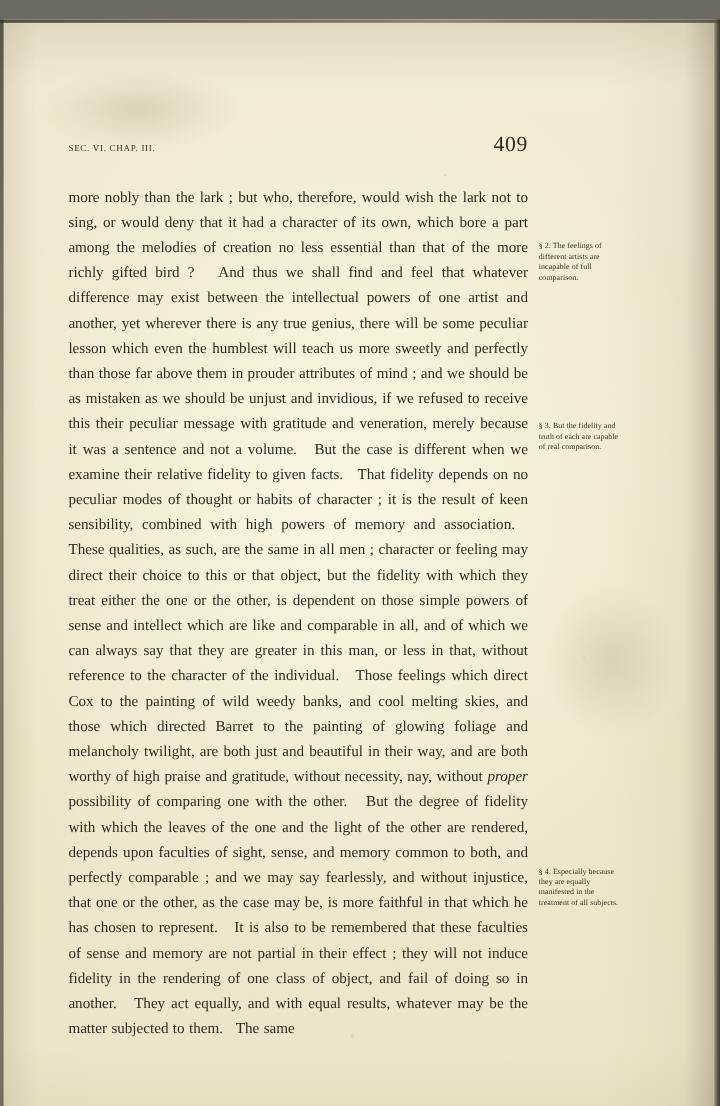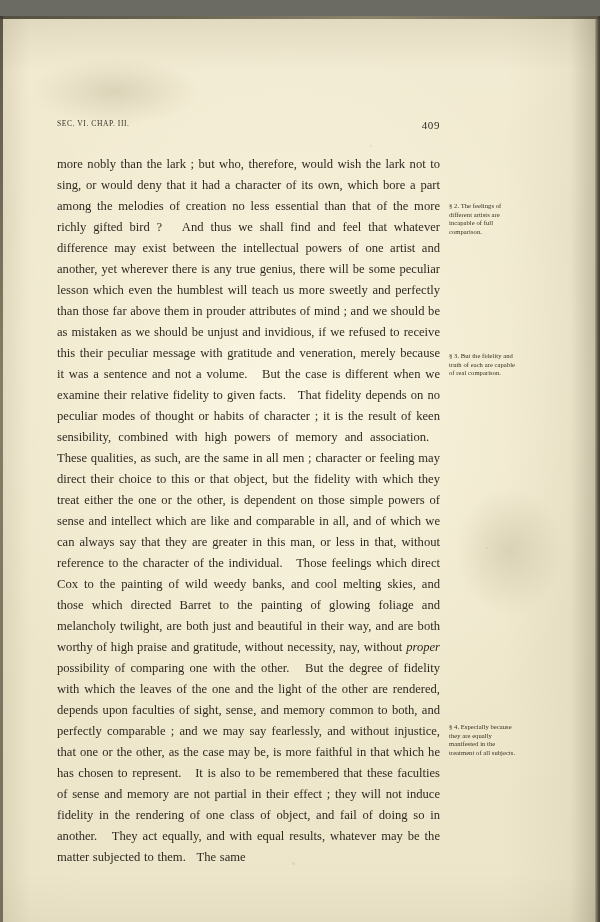--- a/index.html
+++ b/index.html
@@ -87,21 +87,21 @@
     font-size: 10.3px;
     letter-spacing: 1.35px;
     text-transform: uppercase;
     margin-left: 17px;
     color: #332d24;
   }
   .rh-folio {
     position: absolute;
     right: 0;
     bottom: -3px;
-    font-size: 11px;
+    font-size: 18px;
     letter-spacing: .6px;
     color: #2e2920;
   }
 
   
   .body-col {
     position: absolute;
     left: 57px;
     top: 138px;
     width: 383px;

